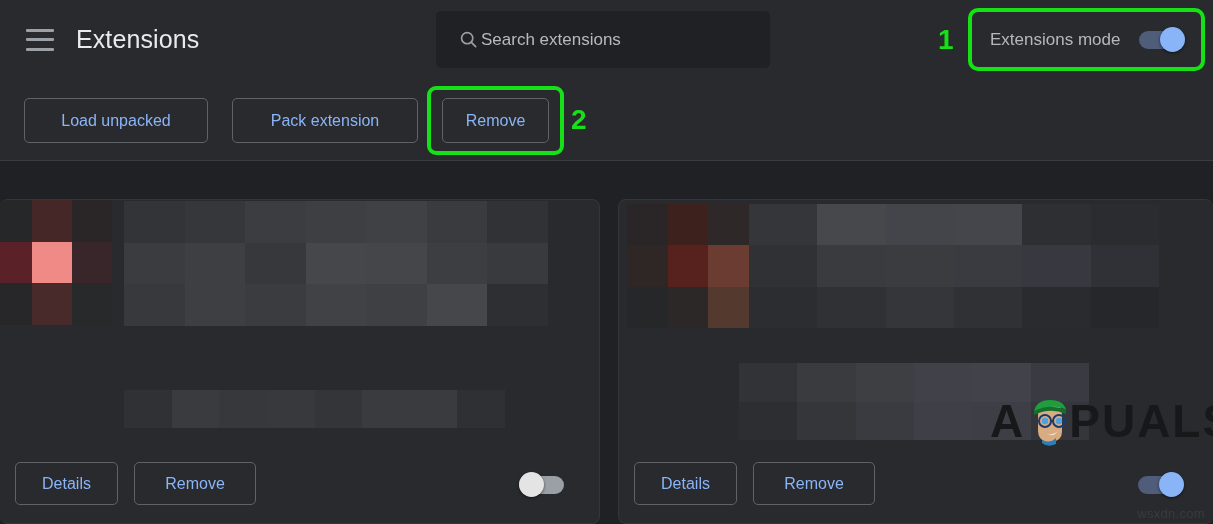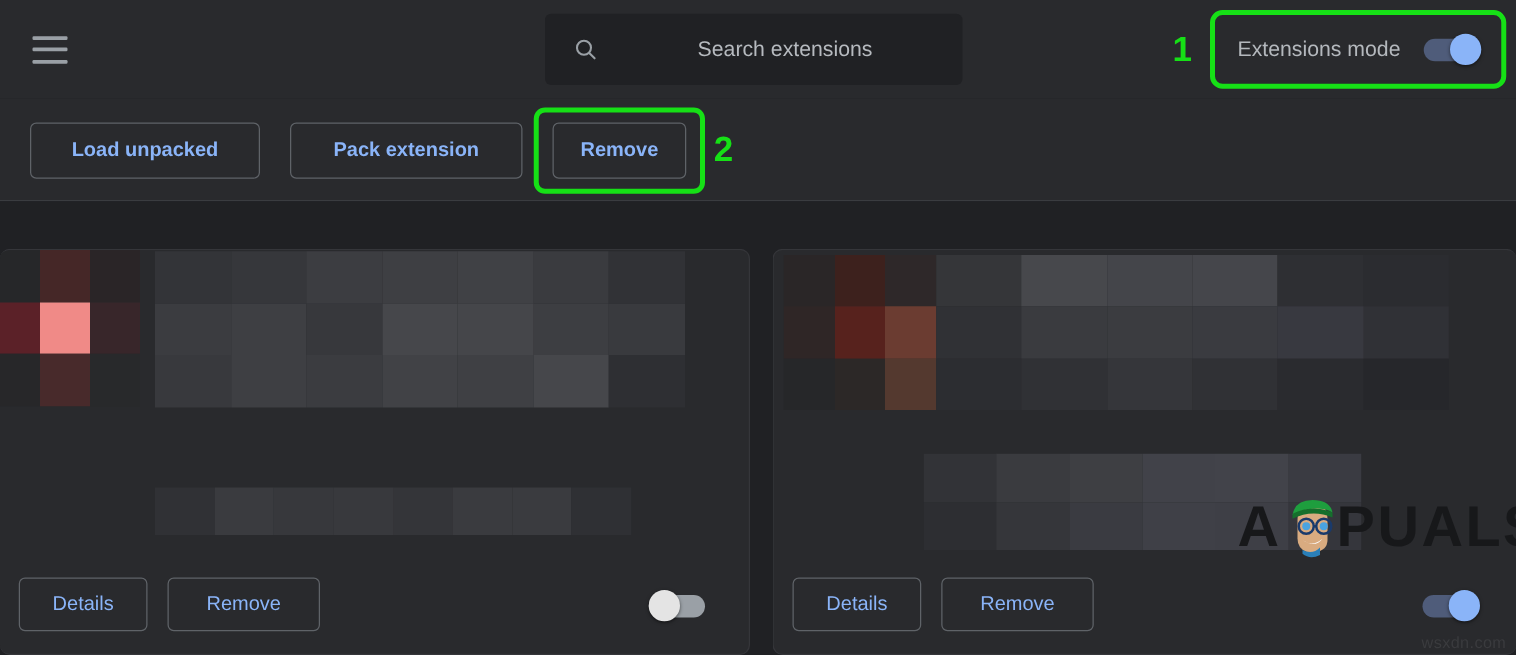--- a/index.html
+++ b/index.html
@@ -56,29 +56,27 @@
     display: flex;
     align-items: center;
   }
   .search-icon {
     margin-left: 22px;
     width: 21px; height: 21px;
     flex: none;
   }
   .search-input {
     flex: 1;
-    margin-left: 21px;
     margin-right: 14px;
     background: transparent;
     border: none;
     outline: none;
     color: #c9ccd1;
     font-size: 17px;
     font-family: "Liberation Sans", sans-serif;
-    text-align: center;
   }
   .search-input::placeholder { color: #b6babf; opacity: 1; }
 
   
   .devmode-highlight {
     position: absolute;
     left: 968px; top: 8px;
     width: 237px; height: 63px;
     border: 4px solid #16e016;
     border-radius: 10px;
@@ -156,21 +154,20 @@
     border-radius: 5px;
     background: transparent;
     color: #8ab4f8;
     font-size: 16px;
     font-family: "Liberation Sans", sans-serif;
     cursor: pointer;
     display: flex;
     align-items: center;
     justify-content: center;
     box-sizing: border-box;
-    font-weight: bold;
   }
   .tb-load   { left: 24px;  width: 184px; }
   .tb-pack   { left: 232px; width: 186px; }
   .tb-update { left: 442px; width: 107px; }
 
   .update-highlight {
     position: absolute;
     left: 427px; top: 86px;
     width: 137px; height: 69px;
     border: 4px solid #16e016;
@@ -262,20 +259,21 @@
 </style>
 </head>
 <body>
 
 <div class="header">
   <div class="hamburger">
     <span></span>
     <span></span>
     <span></span>
   </div>
+  <div class="page-title">Extensions</div>
 
   <div class="search-wrap">
     <svg class="search-icon" viewBox="0 0 24 24">
       <circle cx="10.5" cy="10.5" r="6.4" fill="none" stroke="#9aa0a6" stroke-width="1.9"></circle>
       <line x1="15.3" y1="15.3" x2="20.2" y2="20.2" stroke="#9aa0a6" stroke-width="1.9" stroke-linecap="round"></line>
     </svg>
     <input class="search-input" type="text" placeholder="Search extensions" style="">
   </div>
 </div>
 

